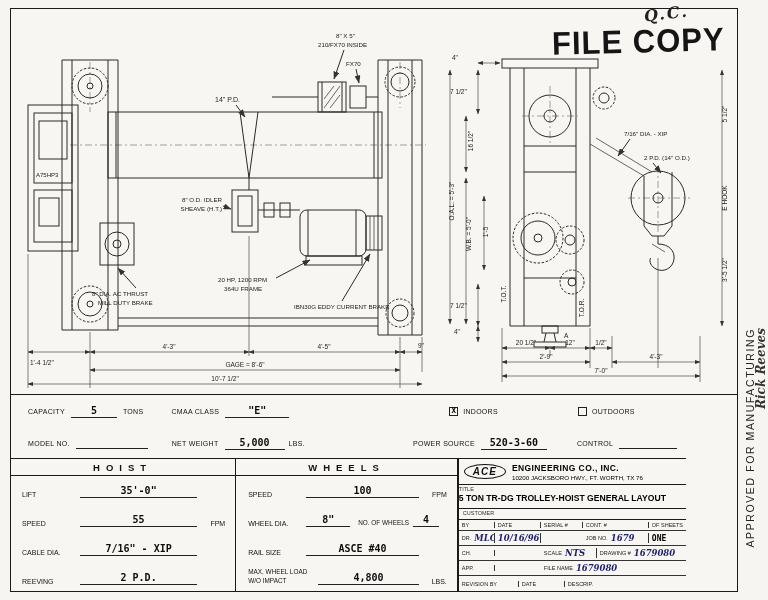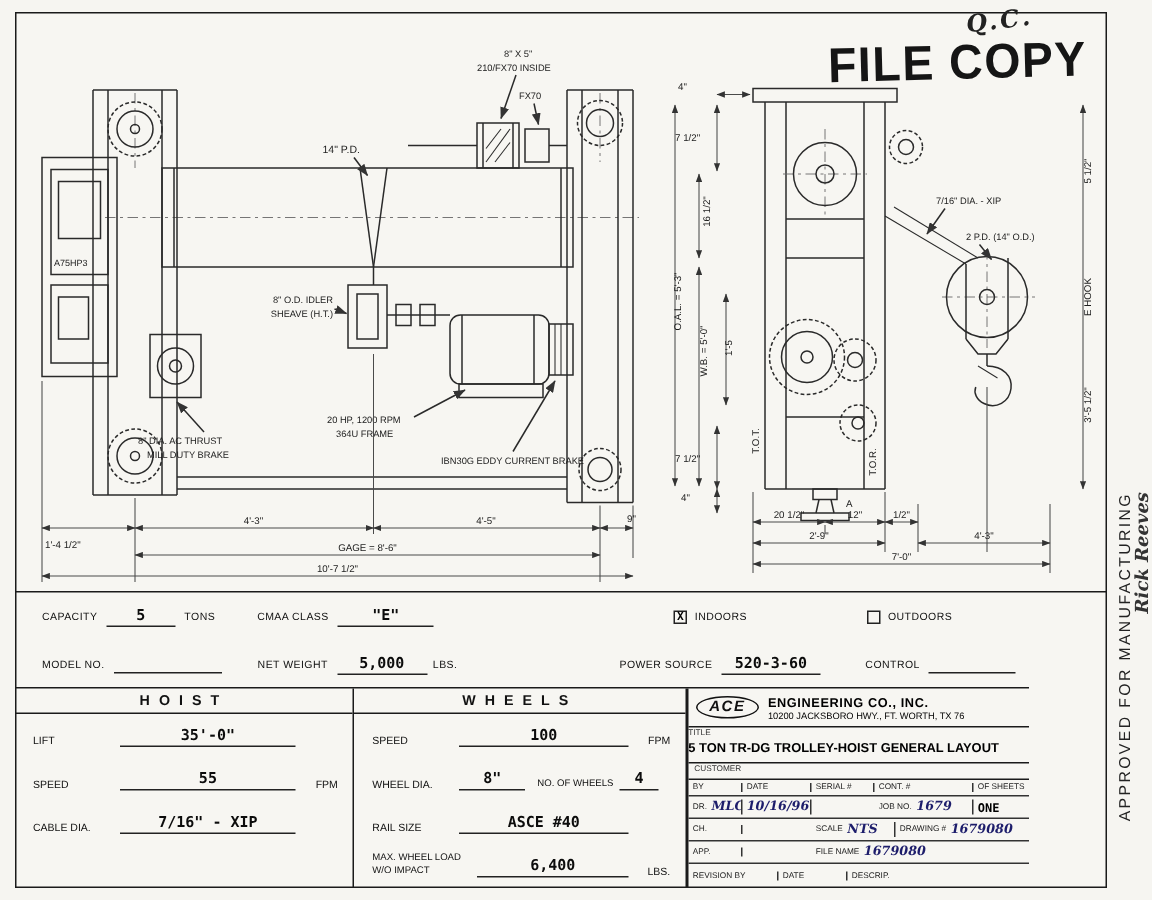--- a/index.html
+++ b/index.html
@@ -391,20 +391,25 @@
       <div class="t-row">
         <span class="t-lbl">SPEED</span>
         <span class="t-val">55</span>
         <span class="t-unit">FPM</span>
       </div>
       <div class="t-row">
         <span class="t-lbl">CABLE DIA.</span>
         <span class="t-val">7/16" - XIP</span>
         <span class="t-unit"></span>
       </div>
+      <div class="t-row">
+        <span class="t-lbl">REEVING</span>
+        <span class="t-val">2 P.D.</span>
+        <span class="t-unit"></span>
+      </div>
     </div>
 
     <div class="trolley-t">
       <div class="t-head">WHEELS</div>
       <div class="t-row">
         <span class="t-lbl">SPEED</span>
         <span class="t-val">100</span>
         <span class="t-unit">FPM</span>
       </div>
       <div class="t-row">
@@ -413,21 +418,21 @@
         <span class="t-mid">NO. OF WHEELS</span>
         <span class="t-val tiny">4</span>
       </div>
       <div class="t-row">
         <span class="t-lbl">RAIL SIZE</span>
         <span class="t-val">ASCE #40</span>
         <span class="t-unit"></span>
       </div>
       <div class="t-row">
         <span class="t-lbl2"><span>MAX. WHEEL LOAD</span><br><span>W/O IMPACT</span></span>
-        <span class="t-val">6,400</span>
+        <span class="t-val">4,800</span>
         <span class="t-unit">LBS.</span>
       </div>
     </div>
 
     <div class="company">
       <div class="c-head">
         <span class="logo">ACE</span>
         <span class="c-head-text">
           <span class="c-name">ENGINEERING CO., INC.</span>
           <span class="c-addr">10200 JACKSBORO HWY., FT. WORTH, TX 76</span>

